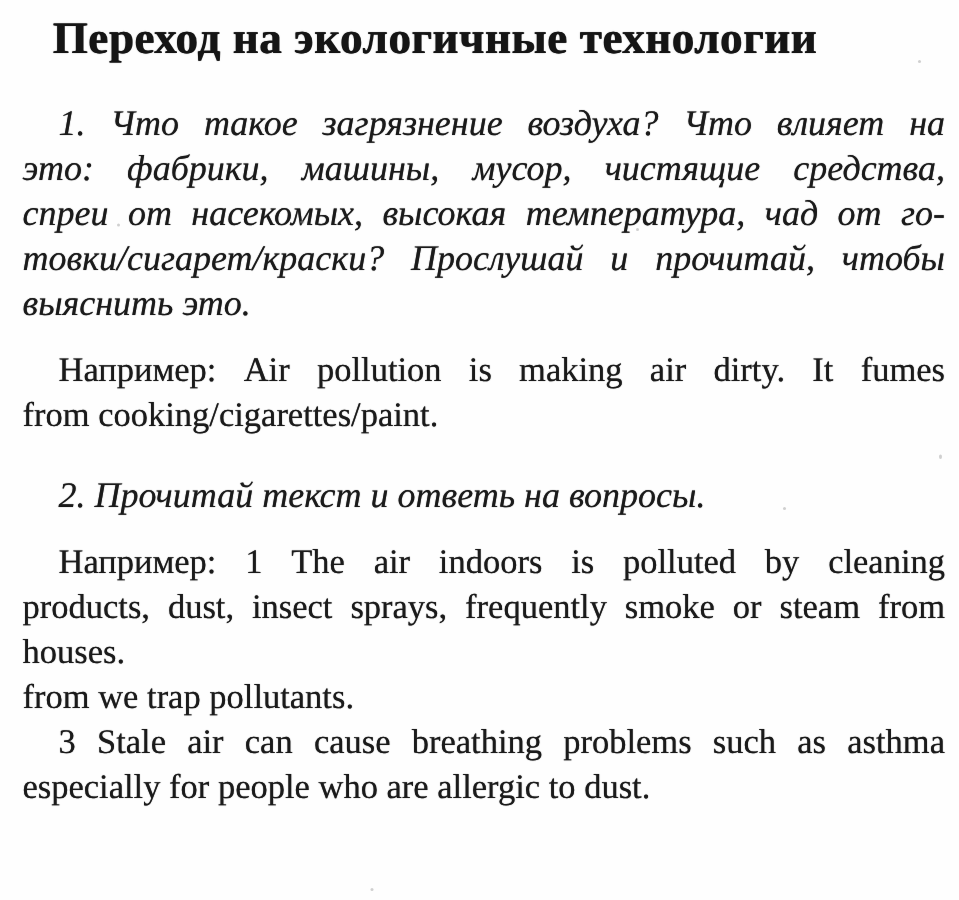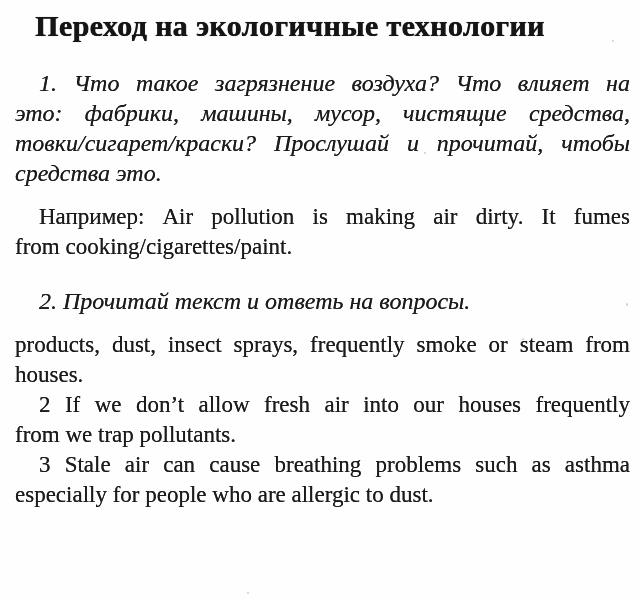--- a/index.html
+++ b/index.html
@@ -60,37 +60,38 @@
 </head>
 <body>
 
 <div class="page">
 
   <h1 class="title">Переход на экологичные технологии</h1>
 
   <div class="para ru-task mt-task">
     <div class="ln indent">1. Что такое загрязнение воздуха? Что влияет на</div>
     <div class="ln">это: фабрики, машины, мусор, чистящие средства,</div>
+    <div class="ln">спреи от насекомых, высокая температура, чад от го-</div>
     <div class="ln">товки/сигарет/краски? Прослушай и прочитай, чтобы</div>
-    <div class="ln left">средства это.</div>
+    <div class="ln left">выяснить это.</div>
   </div>
 
   <div class="para en-example mt-example">
     <div class="ln indent">Например: Air pollution is making air dirty. It fumes</div>
     <div class="ln left">from cooking/cigarettes/paint.</div>
   </div>
 
   <div class="para ru-task mt-task">
     <div class="ln left indent">2. Прочитай текст и ответь на вопросы.</div>
   </div>
 
   <div class="para en-example mt-example">
+    <div class="ln indent">Например: 1 The air indoors is polluted by cleaning</div>
     <div class="ln">products, dust, insect sprays, frequently smoke or steam from</div>
     <div class="ln left">houses.</div>
-    <div class="ln indent">2 If we don’t allow fresh air into our houses frequently</div>
     <div class="ln left">from we trap pollutants.</div>
     <div class="ln indent">3 Stale air can cause breathing problems such as asthma</div>
     <div class="ln left">especially for people who are allergic to dust.</div>
   </div>
 
   <div class="speck" style="left:78px;  top:149px; width:2px; height:2px;"></div>
   <div class="speck" style="left:200px; top:147px; width:3px; height:2px;"></div>
   <div class="speck" style="left:424px; top:152px; width:2px; height:2px;"></div>
   <div class="speck" style="left:612px; top:40px;  width:2px; height:2px;"></div>
   <div class="speck" style="left:626px; top:303px; width:2px; height:3px;"></div>

